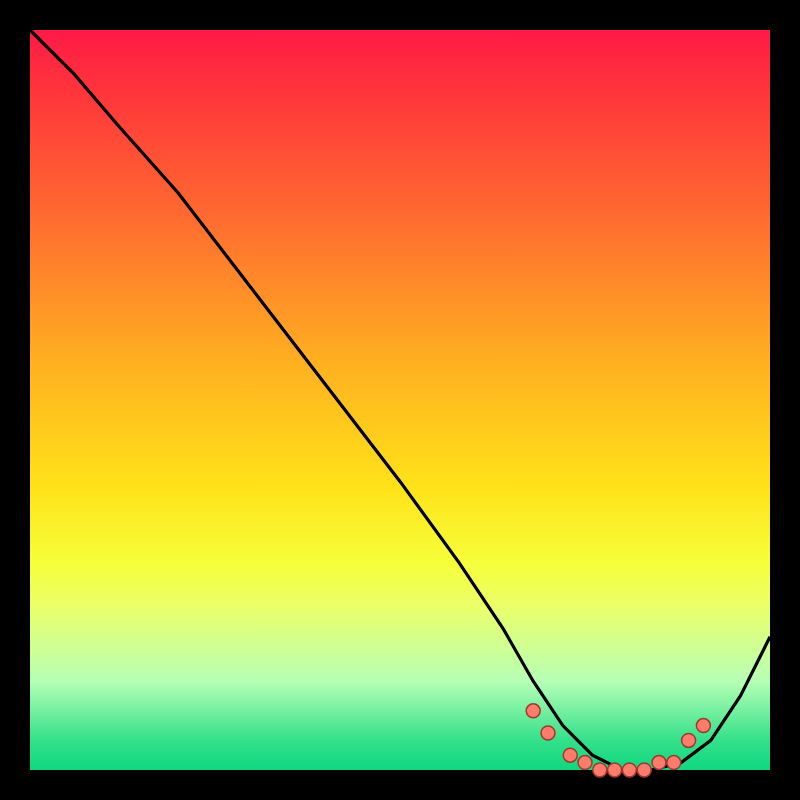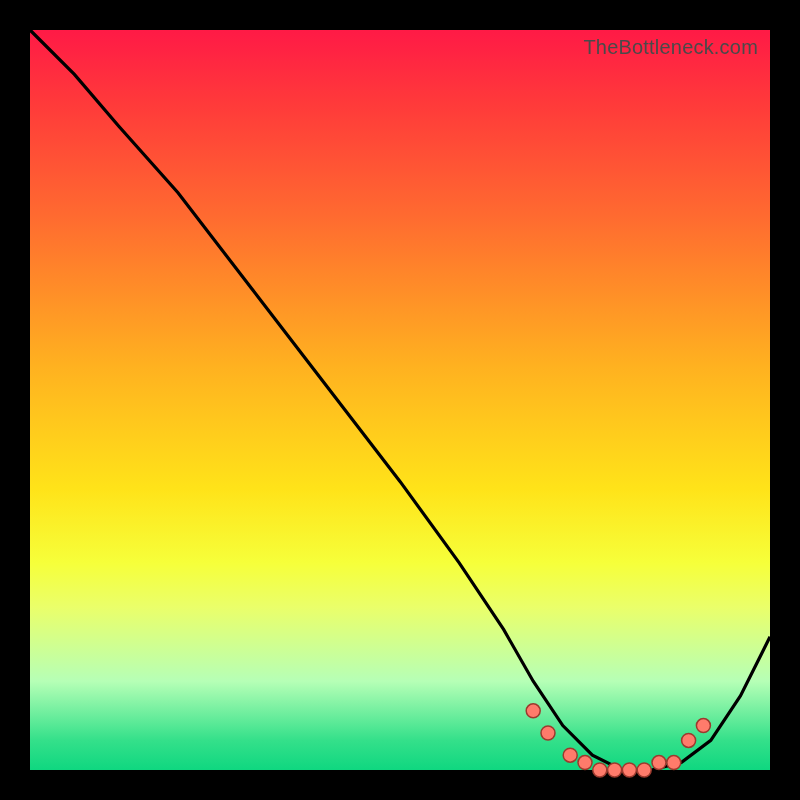--- a/index.html
+++ b/index.html
@@ -52,21 +52,20 @@
     stroke: #9c3a2e;
     stroke-width: 1.5;
   }
 </style>
 </head>
 <body>
 
 <div class="canvas">
   <div class="plot-area">
 
-    <div class="watermark">TheBottleneck.com</div>
 
     <svg class="curve" viewBox="0 0 740 740" preserveAspectRatio="none">
       <path id="main-curve" fill="none" stroke="#000000" stroke-width="3.2" d="M0.0 0.0 L44.4 44.4 L88.8 96.2 L148.0 162.8 L222.0 259.0 L296.0 355.2 L370.0 451.4 L429.2 532.8 L473.6 599.4 L503.2 651.2 L532.8 695.6 L562.4 725.2 L592.0 740.0 L621.6 740.0 L651.2 732.6 L680.8 710.4 L710.4 666.0 L740.0 606.8"></path>
       <g id="dots">
           <circle cx="503.2" cy="680.8" r="7" class="dot" style="fill: rgb(255, 123, 107); stroke: rgb(156, 58, 46);"></circle>
           <circle cx="518.0" cy="703.0" r="7" class="dot" style="fill: rgb(255, 123, 107); stroke: rgb(156, 58, 46);"></circle>
           <circle cx="540.2" cy="725.2" r="7" class="dot" style="fill: rgb(255, 123, 107); stroke: rgb(156, 58, 46);"></circle>
           <circle cx="555.0" cy="732.6" r="7" class="dot" style="fill: rgb(255, 123, 107); stroke: rgb(156, 58, 46);"></circle>
           <circle cx="569.8" cy="740.0" r="7" class="dot" style="fill: rgb(255, 123, 107); stroke: rgb(156, 58, 46);"></circle>
           <circle cx="584.6" cy="740.0" r="7" class="dot" style="fill: rgb(255, 123, 107); stroke: rgb(156, 58, 46);"></circle>

